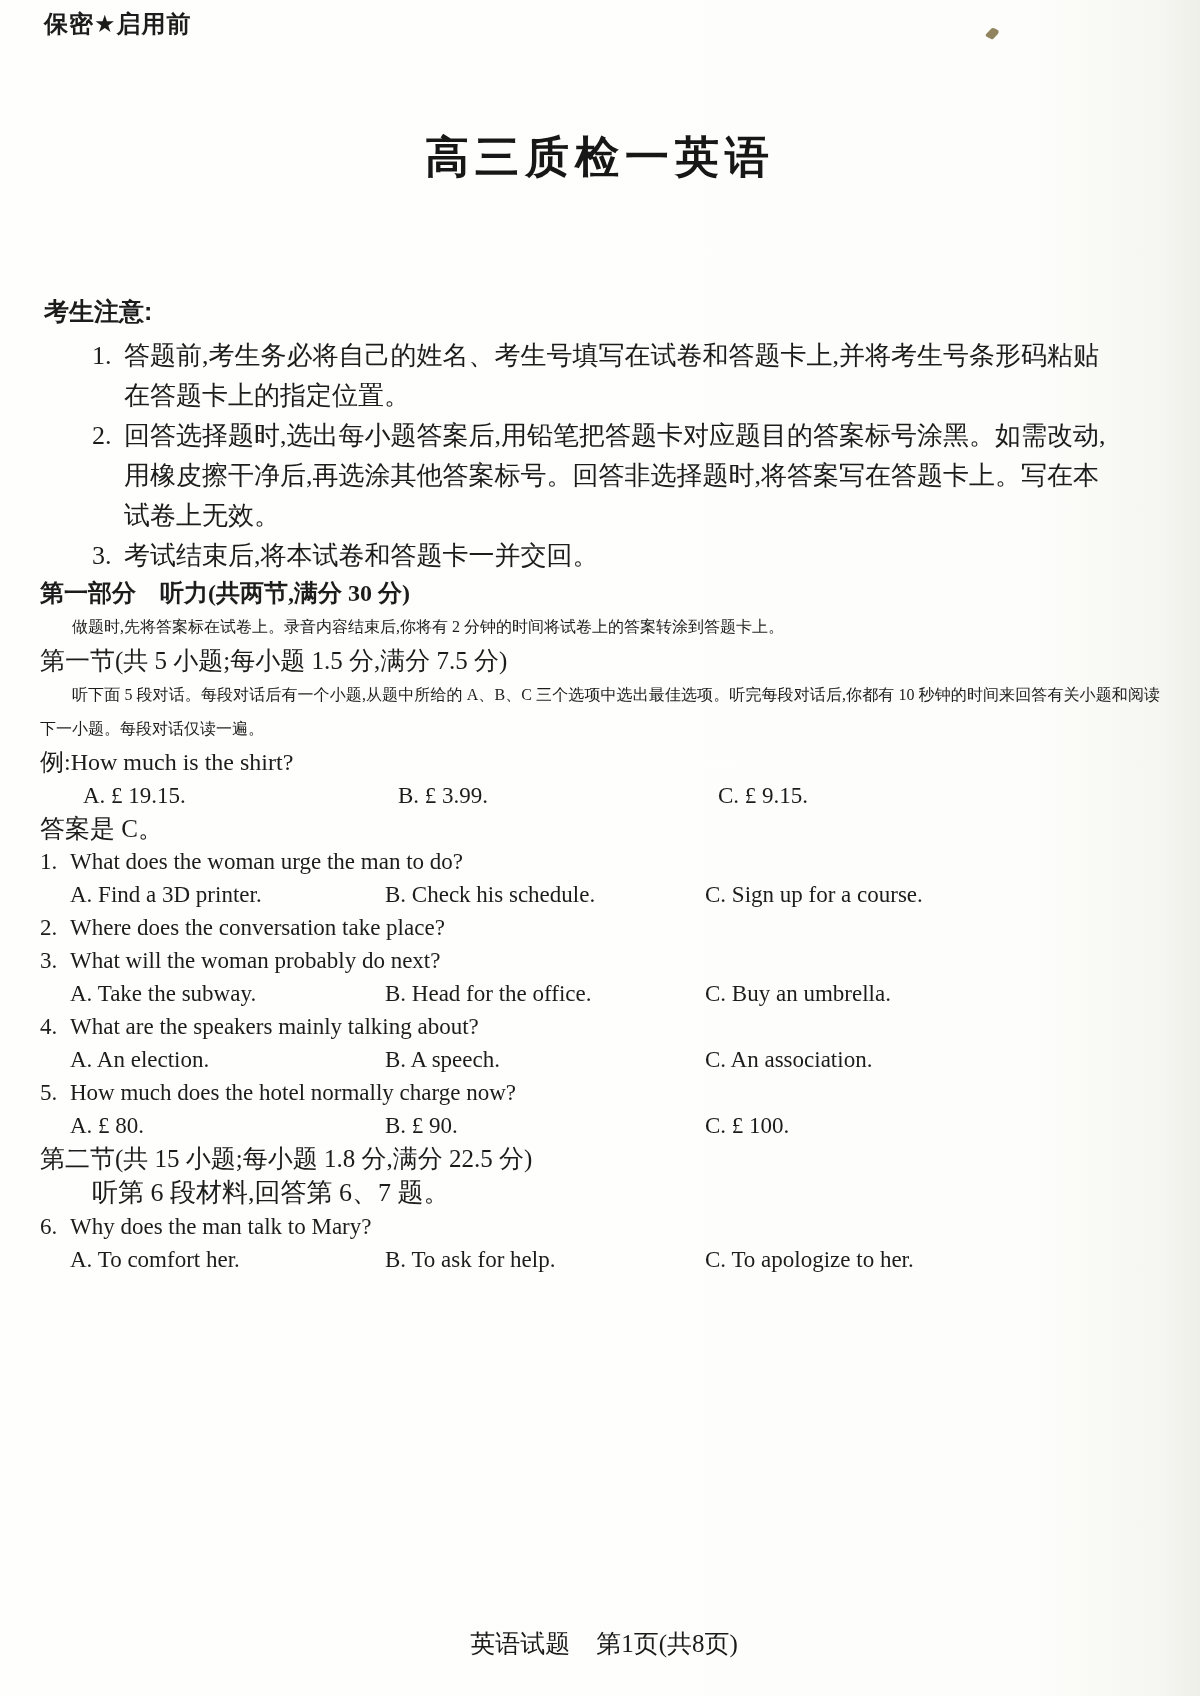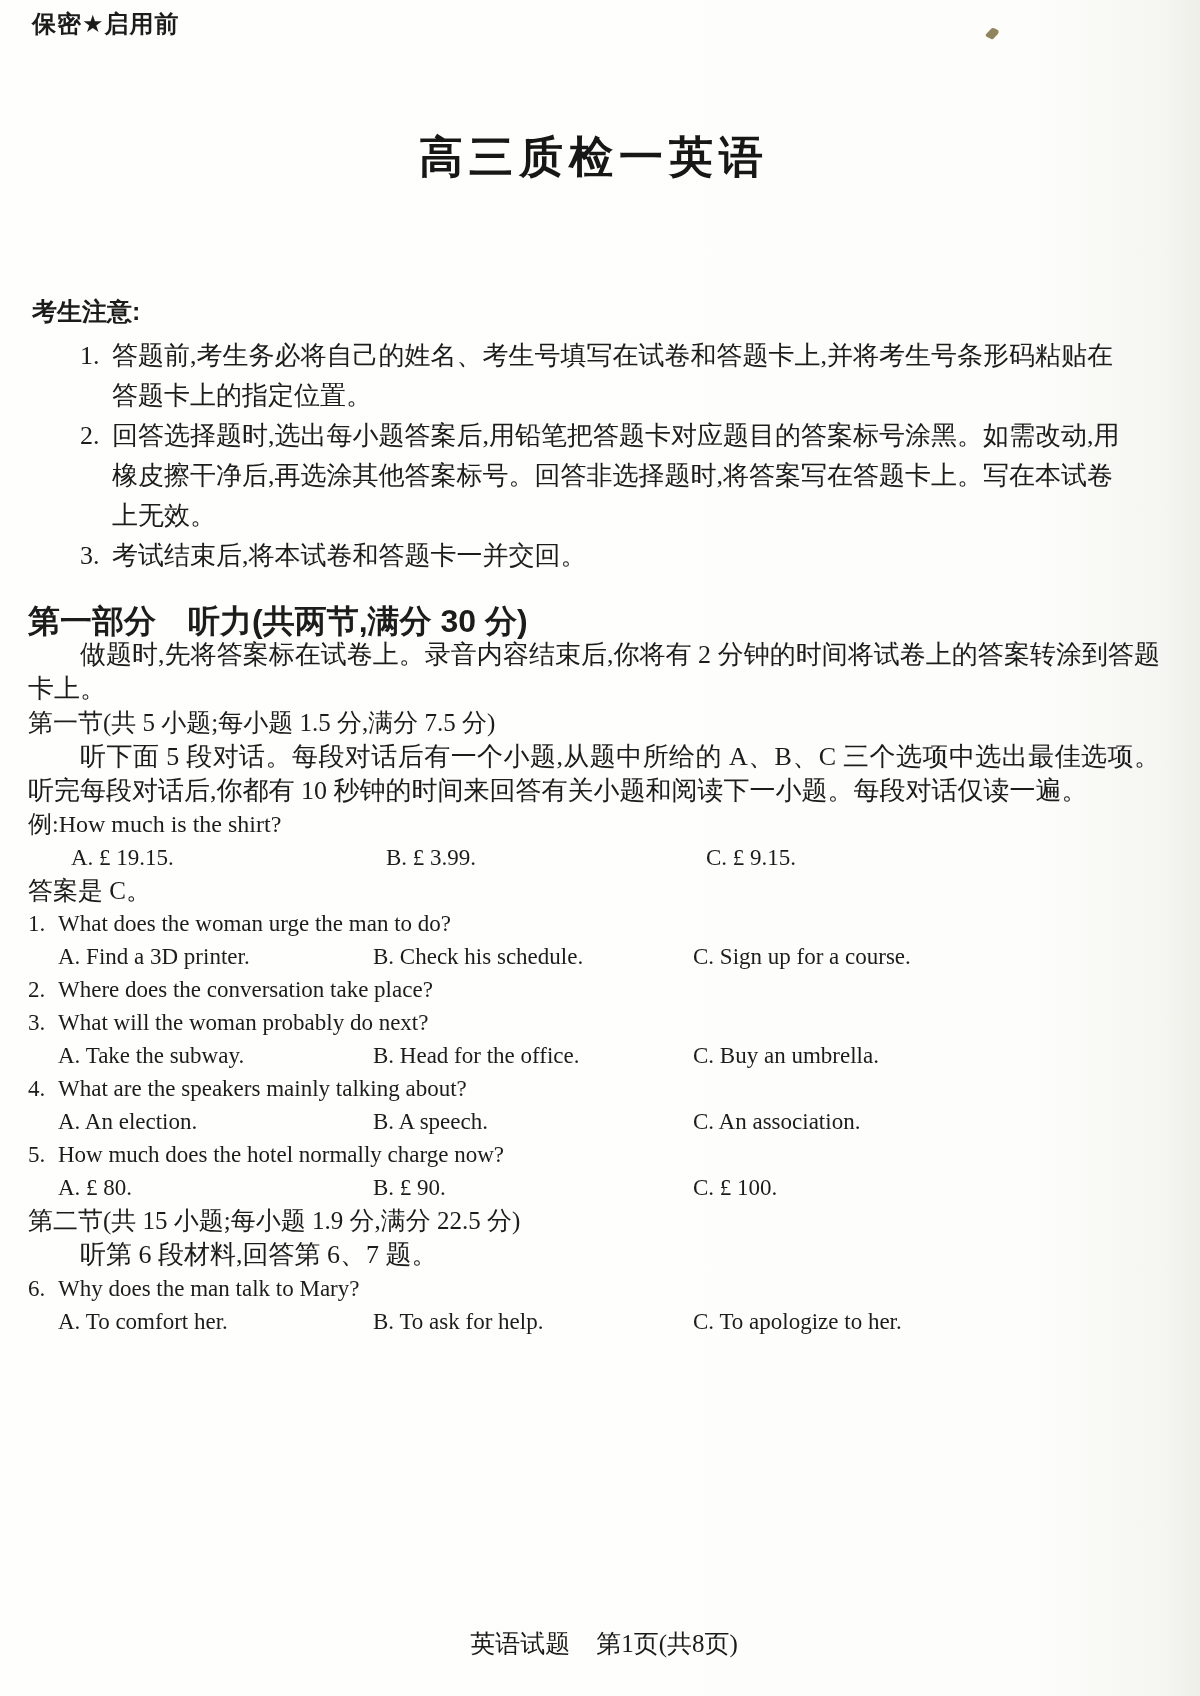--- a/index.html
+++ b/index.html
@@ -8,21 +8,21 @@
     background:#ffffff;
     font-family:"Liberation Serif","DejaVu Serif",serif;
     color:#1c1c1c;
   }
   .page {
     position:relative;
     width:1200px; height:1696px;
     overflow:hidden;
     background:linear-gradient(to right,#fefefd 0%,#fdfdfb 86%,#f5f5f1 97%,#efefe9 100%);
   }
-  .content { padding:8px 40px 0 28px; }
+  .content { padding:8px 40px 0 40px; }
 
   .confidential {
     font-family:"Liberation Sans","DejaVu Sans",sans-serif;
     font-weight:700; font-size:24px; letter-spacing:1px;
     padding-left:4px;
   }
   .artifact {
     position:absolute; top:28px; left:988px;
     width:9px; height:11px;
     background:#6b5b2a; opacity:.75;
@@ -47,27 +47,26 @@
   .notice-list { margin-top:8px; }
   .notice-item {
     display:flex; align-items:flex-start;
     margin-left:52px; padding-right:40px;
     font-size:26px; line-height:40px;
   }
   .notice-item .num { flex:0 0 32px; }
   .notice-item .txt { flex:1; }
 
   .part-heading {
-    margin-top:28px;
-    font-family:Liberation Sans, sans-serif;
-    font-weight:700; font-size:32px;
+    font-family:Liberation Serif, serif;
+    font-weight:700; font-size:24px;
     line-height:34px;
   }
   .cjk-para {
-    font-size:26px; line-height:34px;
+    font-size:16px; line-height:34px;
     text-indent:2em; text-align:justify;
   }
   .sec-heading {
     font-size:25px; line-height:34px;
   }
 
   .q-line { display:flex; align-items:baseline; font-size:23px; line-height:33px; }
   .q-line .q-num { flex:0 0 30px; }
   .q-line .q-text { flex:1; }
   .mixed-line { font-size:24px; line-height:33px; }
@@ -181,21 +180,21 @@
         <span class="q-num">5.</span>
         <span class="q-text">How much does the hotel normally charge now?</span>
       </div>
       <div class="opts">
         <span class="opt">A. £ 80.</span>
         <span class="opt">B. £ 90.</span>
         <span class="opt">C. £ 100.</span>
       </div>
     </div>
 
-    <div class="sec-heading">第二节(共 15 小题;每小题 1.9 分,满分 22.5 分)</div>
+    <div class="sec-heading">第二节(共 15 小题;每小题 1.8 分,满分 22.5 分)</div>
     <div class="material-note">听第 6 段材料,回答第 6、7 题。</div>
 
     <div class="q">
       <div class="q-line">
         <span class="q-num">6.</span>
         <span class="q-text">Why does the man talk to Mary?</span>
       </div>
       <div class="opts">
         <span class="opt">A. To comfort her.</span>
         <span class="opt">B. To ask for help.</span>

